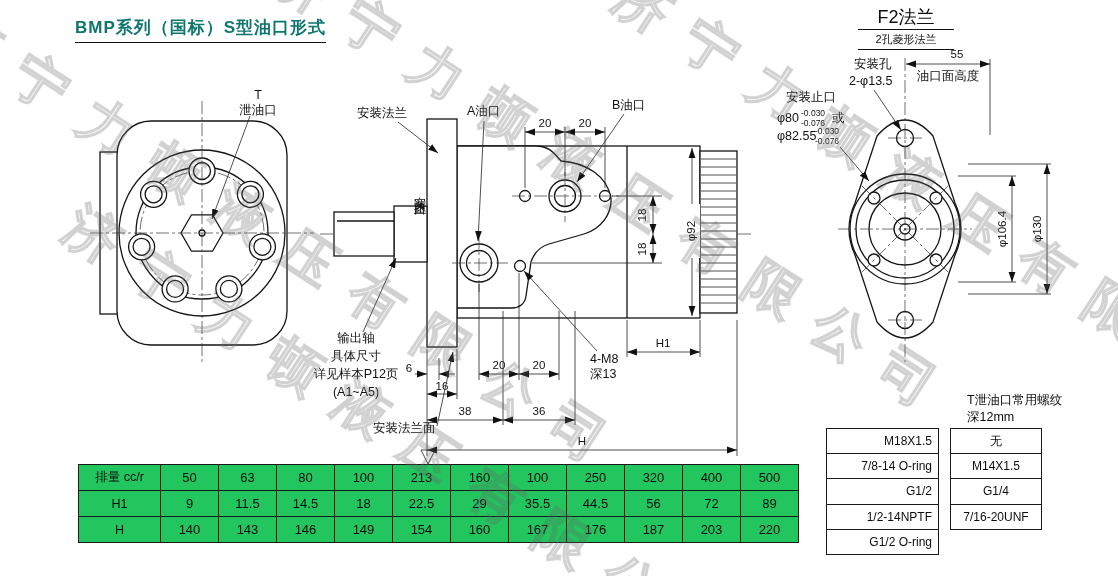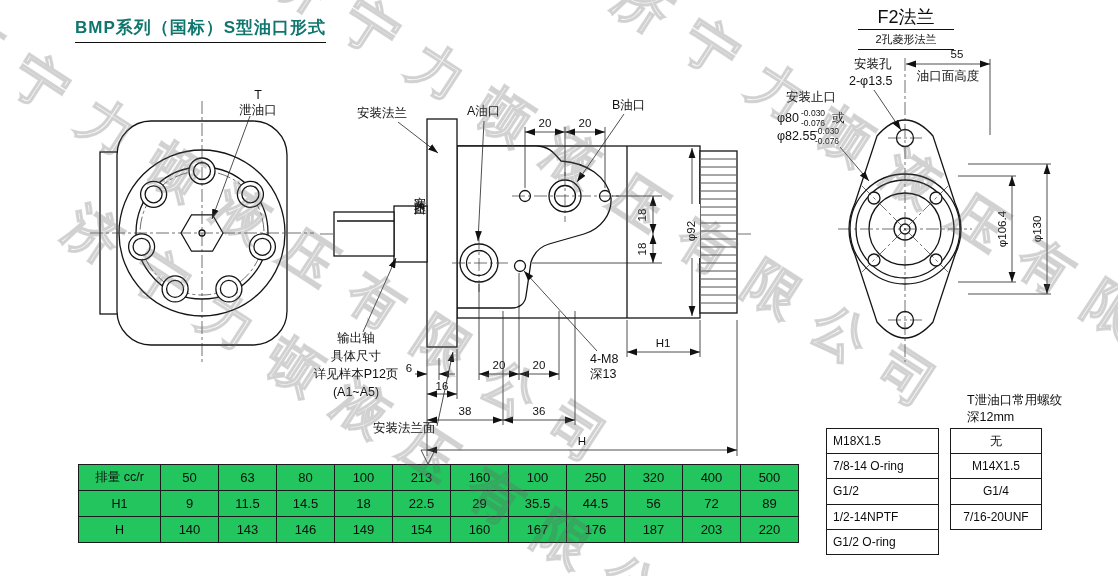--- a/index.html
+++ b/index.html
@@ -26,21 +26,21 @@
            font-size:12.5px; letter-spacing:3px; color:#111; }
 
   .dtable { position:absolute; left:78px; top:464px; border-collapse:collapse; table-layout:fixed; background:#22c55e; z-index:2; }
   .dtable td { border:1.4px solid #1a1a1a; height:25px; text-align:center;
                font:13px "Liberation Sans","DejaVu Sans",sans-serif; color:#0d0d0d; padding:0 1px; overflow:hidden; }
   .dtable td.rowlabel { font-size:12.5px; }
 
   .ptable { position:absolute; border-collapse:collapse; background:#fff; z-index:2; }
   .ptable td { border:1.3px solid #1a1a1a; height:24.2px;
                font:12px "Liberation Sans","DejaVu Sans",sans-serif; color:#0d0d0d; white-space:nowrap; }
-  .ab td { text-align:left; width:99px; padding:0 6px; }
+  .ab td { text-align:right; width:99px; padding:0 6px; }
   .tt td { text-align:center; width:80px; padding:0 5px; }
   .ptitle { position:absolute; z-index:2; font-size:12.5px; line-height:17px; color:#0d0d0d; white-space:nowrap; }
 
   .wm { position:absolute; z-index:3; font-size:54px; font-weight:bold; letter-spacing:26px; white-space:nowrap;
         color:rgba(0,0,0,0.03); -webkit-text-stroke:1.3px rgba(110,110,110,0.28);
         transform-origin:0 0; pointer-events:none; }
 </style>
 </head>
 <body>
 

